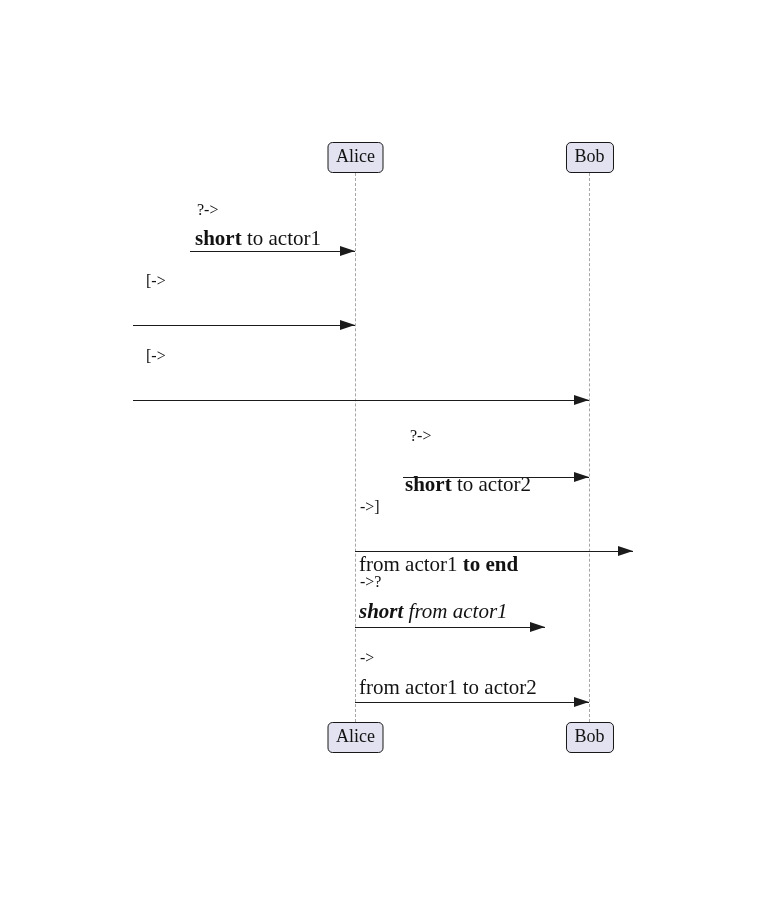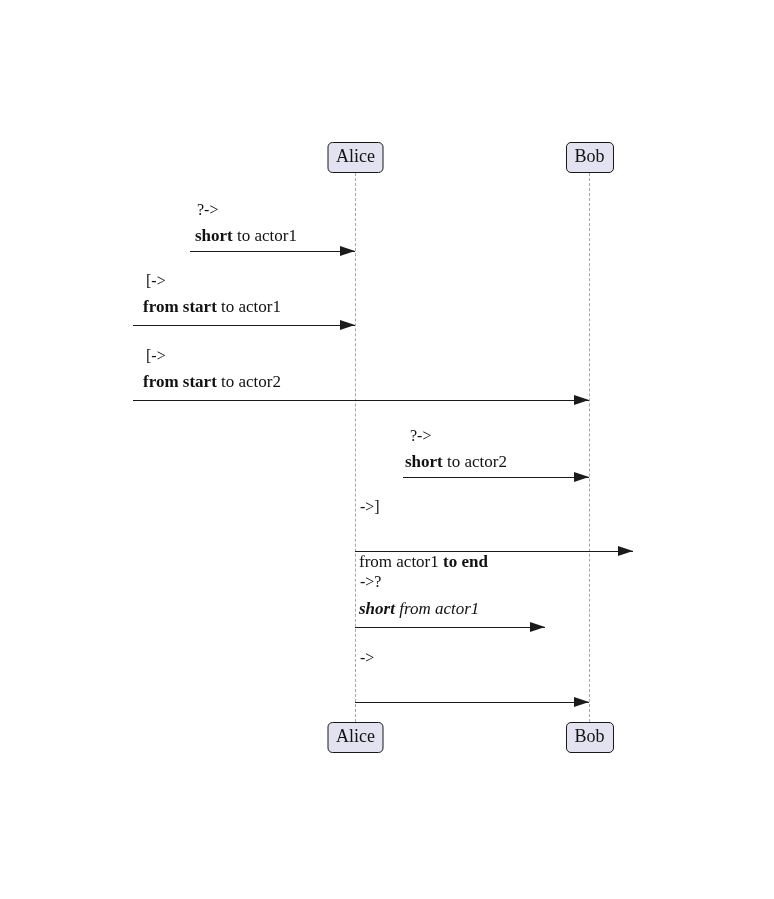--- a/index.html
+++ b/index.html
@@ -30,21 +30,21 @@
     border-left:1.2px dashed #A6A6A6;
   }
   .msg-op {
     position:absolute;
     font-size:16px;
     line-height:1.1;
     white-space:pre;
   }
   .msg-text {
     position:absolute;
-    font-size:17px;
+    font-size:21px;
     line-height:1.2;
     white-space:pre;
   }
   .msg-text .b { font-weight:bold; }
   .arrow-line {
     position:absolute;
     height:1.4px;
     background:#1b1b1b;
   }
   .arrow-head {
@@ -65,44 +65,43 @@
 
   <div class="actor-box" style="left:355.5px; top:142px;">Alice</div>
   <div class="actor-box" style="left:589.5px; top:142px;">Bob</div>
 
   <div class="msg-op" style="left:197px; top:201px;">?-&gt;</div>
   <div class="msg-text" style="left:195px; top:226px;"><span class="b">short</span><span> to actor1</span></div>
   <div class="arrow-line" style="left:190px; top:251px; width:165px;"></div>
   <div class="arrow-head" style="left:340px; top:246.2px;"></div>
 
   <div class="msg-op" style="left:146px; top:272px;">[-&gt;</div>
-  <div class="msg-text" style="left:143px; top:297px;"><span class="b">from start</span><span> to actor1</span></div>
   <div class="arrow-line" style="left:133px; top:325px; width:222px;"></div>
   <div class="arrow-head" style="left:340px; top:320.2px;"></div>
 
   <div class="msg-op" style="left:146px; top:347px;">[-&gt;</div>
-  <div class="msg-text" style="left:143px; top:372px;"><span class="b">from start</span><span> to actor2</span></div>
   <div class="arrow-line" style="left:133px; top:400px; width:456px;"></div>
   <div class="arrow-head" style="left:574px; top:395.2px;"></div>
 
   <div class="msg-op" style="left:410px; top:427px;">?-&gt;</div>
-  <div class="msg-text" style="left:405px; top:452px;"><span class="b">short</span><span> to actor2</span></div>
+  <div class="msg-text" style="left:405px; top:472px;"><span class="b">short</span><span> to actor2</span></div>
   <div class="arrow-line" style="left:403px; top:477px; width:186px;"></div>
   <div class="arrow-head" style="left:574px; top:472.2px;"></div>
 
   <div class="msg-op" style="left:360px; top:498px;">-&gt;]</div>
   <div class="msg-text" style="left:359px; top:552px;"><span>from actor1 </span><span class="b">to end</span></div>
   <div class="arrow-line" style="left:355px; top:551px; width:278px;"></div>
   <div class="arrow-head" style="left:618px; top:546.2px;"></div>
 
   <div class="msg-op" style="left:360px; top:573px;">-&gt;?</div>
   <div class="msg-text" style="left:359px; top:599px;font-style:italic;"><span class="b">short</span><span> from actor1</span></div>
   <div class="arrow-line" style="left:355px; top:627px; width:190px;"></div>
   <div class="arrow-head" style="left:530px; top:622.2px;"></div>
 
   <div class="msg-op" style="left:360px; top:649px;">-&gt;</div>
+  <div class="msg-text" style="left:359px; top:675px;"><span>from actor1 to actor2</span></div>
   <div class="arrow-line" style="left:355px; top:702px; width:234px;"></div>
   <div class="arrow-head" style="left:574px; top:697.2px;"></div>
 
   <div class="actor-box" style="left:355.5px; top:722px;">Alice</div>
   <div class="actor-box" style="left:589.5px; top:722px;">Bob</div>
 
 </div>
 
 </body></html>

